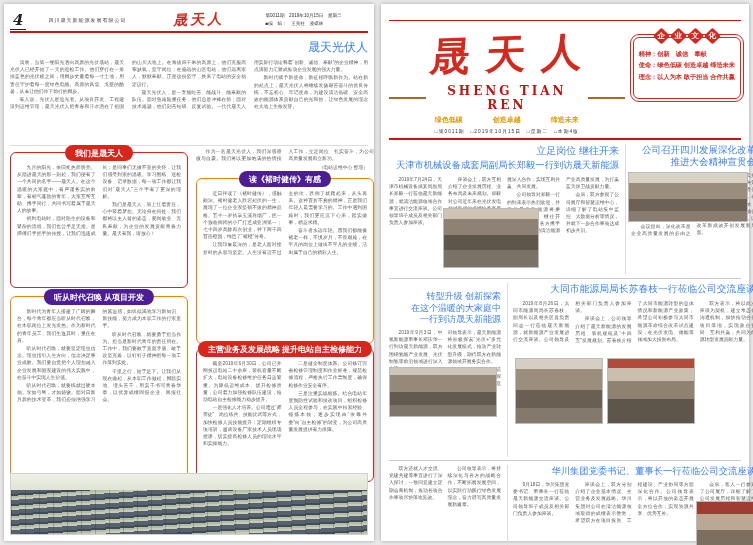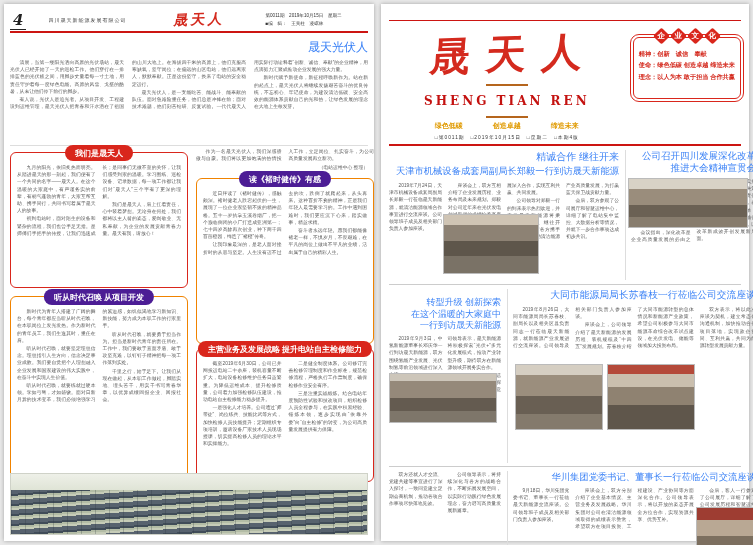--- a/index.html
+++ b/index.html
@@ -49,21 +49,21 @@
        repeating-linear-gradient(90deg, rgba(40,50,60,.25) 0 1px, transparent 1px 14px),
        repeating-linear-gradient(176deg, #57626e 0 4px, #404c58 4px 6px, #b3bca6 6px 8px, #c6ccb8 8px 10px);
   }
 
   
   .rp-inner { position:relative; width:100%; height:100%; padding:8px; }
   .rp-topline { border-top:1.5px solid #cc1512; margin-top:8px; }
   .rp-masthead { display:flex; margin-top:4px; }
   .rp-mast-left { width:236px; text-align:center; }
   .rp-title { color:#d42a1e; font-family:"DejaVu Serif",serif; font-weight:bold; font-size:40px; letter-spacing:16px; transform:rotate(-2deg) skewX(-6deg); display:inline-block; margin-top:2px; text-indent:14px; }
-  .rp-english { display:flex; align-items:center; justify-content:center; gap:8px; margin-top:2px;flex-direction:column; }
+  .rp-english { display:flex; align-items:center; justify-content:center; gap:8px; margin-top:2px; }
   .rp-english .dash { width:42px; height:2px; background:#b5651d; }
   .rp-english .txt { color:#c41210; font-weight:bold; font-size:12px; letter-spacing:3px; font-family:"DejaVu Serif",serif; }
   .rp-slogans { display:flex; justify-content:center; gap:30px; margin-top:3px; color:#e09a00; font-weight:bold; font-size:7px; }
   .rp-info { margin-top:3px; font-size:4.8px; color:#333; letter-spacing:1px; }
   .rp-culture { position:relative; flex:1; margin-left:8px; margin-top:12px; height:62px; border:1px solid #d9261c; outline:1px solid #d9261c; outline-offset:2px; border-radius:6px; padding:10px 5px 2px 5px; }
   .rp-culture-head { position:absolute; top:-8px; left:50%; transform:translateX(-50%); display:flex; gap:5px; }
   .rp-culture-head .dia { width:12px; height:12px; background:#d9261c; transform:rotate(45deg); display:flex; align-items:center; justify-content:center; border-radius:2px; }
   .rp-culture-head .dia span { transform:rotate(-45deg); color:#fff; font-weight:bold; font-size:7.5px; }
   .rp-culture-line { color:#d42a1e; font-weight:bold; font-size:6.2px; line-height:1.85; white-space:nowrap; }
   .rp-redline { border-bottom:2px solid #cc1512; margin-top:4px; }
@@ -228,21 +228,21 @@
         <div class="rp-culture-line">使命：绿色低碳 创造卓越 缔造未来</div>
         <div class="rp-culture-line">理念：以人为本 敢于担当 合作共赢</div>
       </div>
     </div>
 
     <div class="rp-redline"></div>
 
     <div class="rp-articles">
 
       <div class="art" id="art-a">
-        <div class="headline k">精诚合作 继往开来</div>
+        <div class="headline k">立足岗位 继往开来</div>
         <div class="headline t">天津市机械设备成套局副局长郑毅一行到访晟天新能源</div>
         <div class="body">
           <div class="photo" id="photo-a"></div>
         <p>2019年7月24日，天津市机械设备成套局副局长郑毅一行莅临晟天新能源，就清洁能源领域合作事宜进行交流座谈。公司领导班子成员及相关部门负责人参加座谈。</p>
             <p>座谈会上，双方互相介绍了企业发展历程、业务布局及未来规划。郑毅对公司近年来在光伏发电领域取得的成绩给予高度评价，希望双方发挥各自优势，在项目开发、设备成套、技术服务等方面开展深入合作，实现互利共赢、共同发展。</p>
             <p>公司领导对郑毅一行的到来表示热烈欢迎，并表示晟天新能源将秉承“精诚合作、继往开来”的理念，与各方携手并进，共同推动清洁能源产业高质量发展，为打赢蓝天保卫战贡献力量。</p>
             <p>会后，双方参观了公司展厅和智慧运维中心，详细了解了电站集中监控、大数据分析等情况，并就下一步合作事项达成初步共识。</p>
           </div>
       </div>
 

